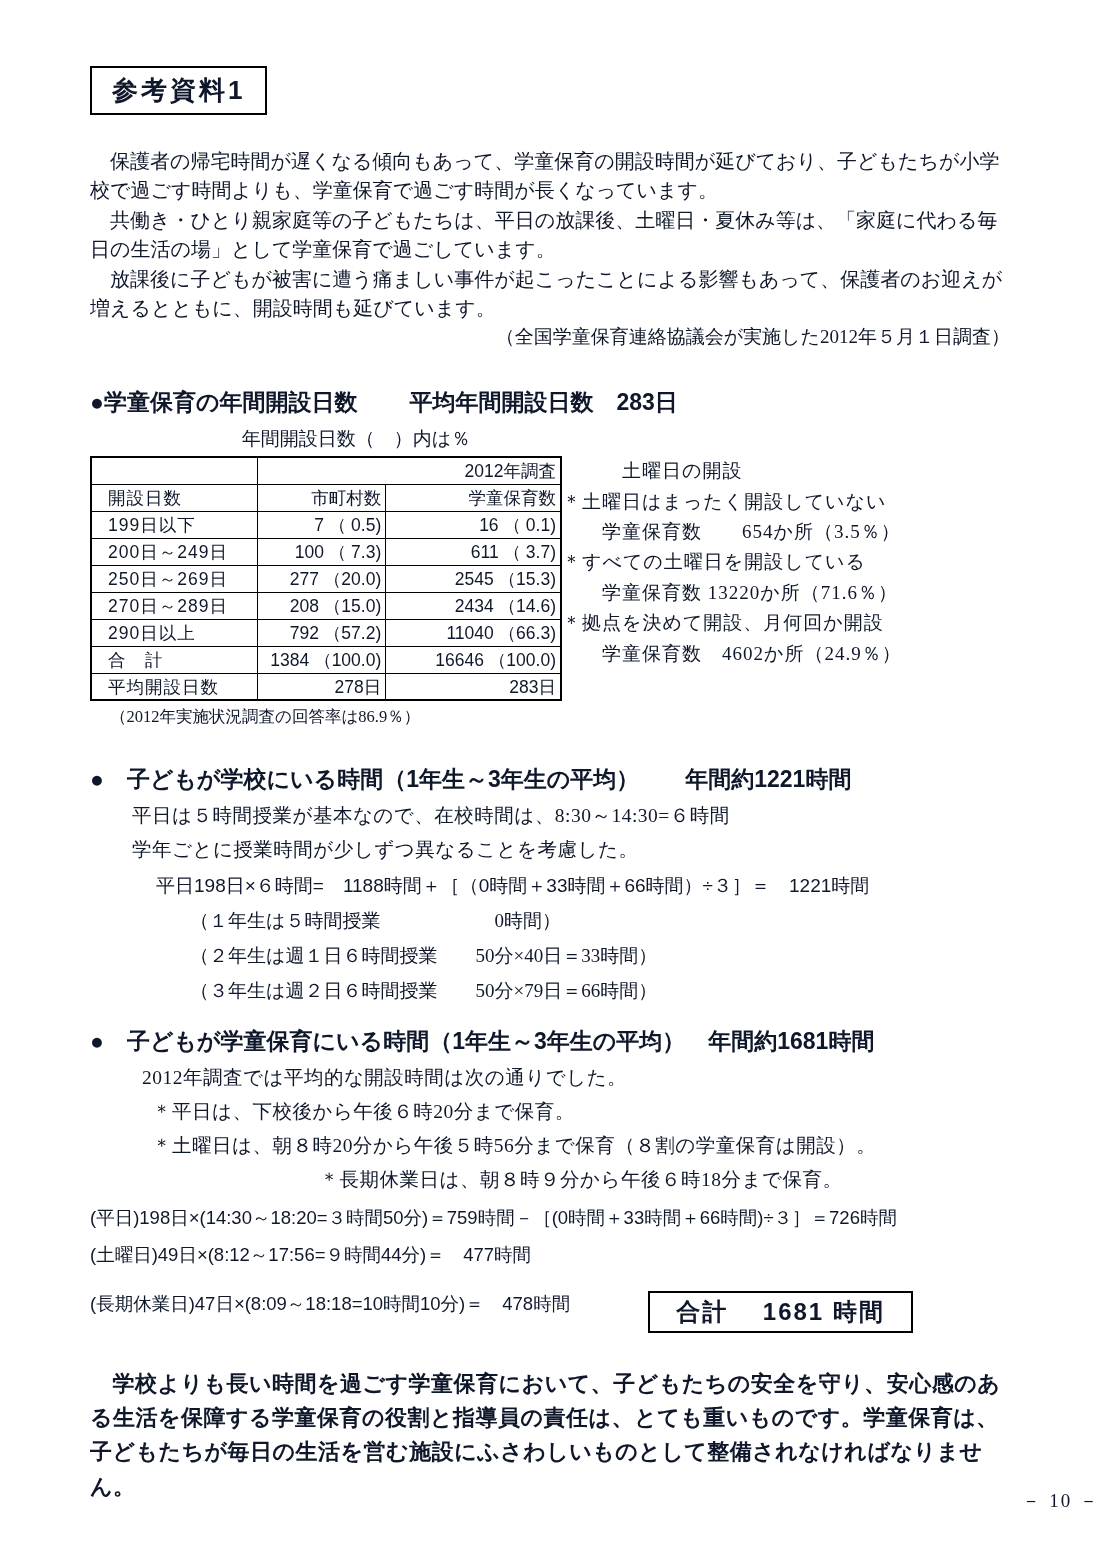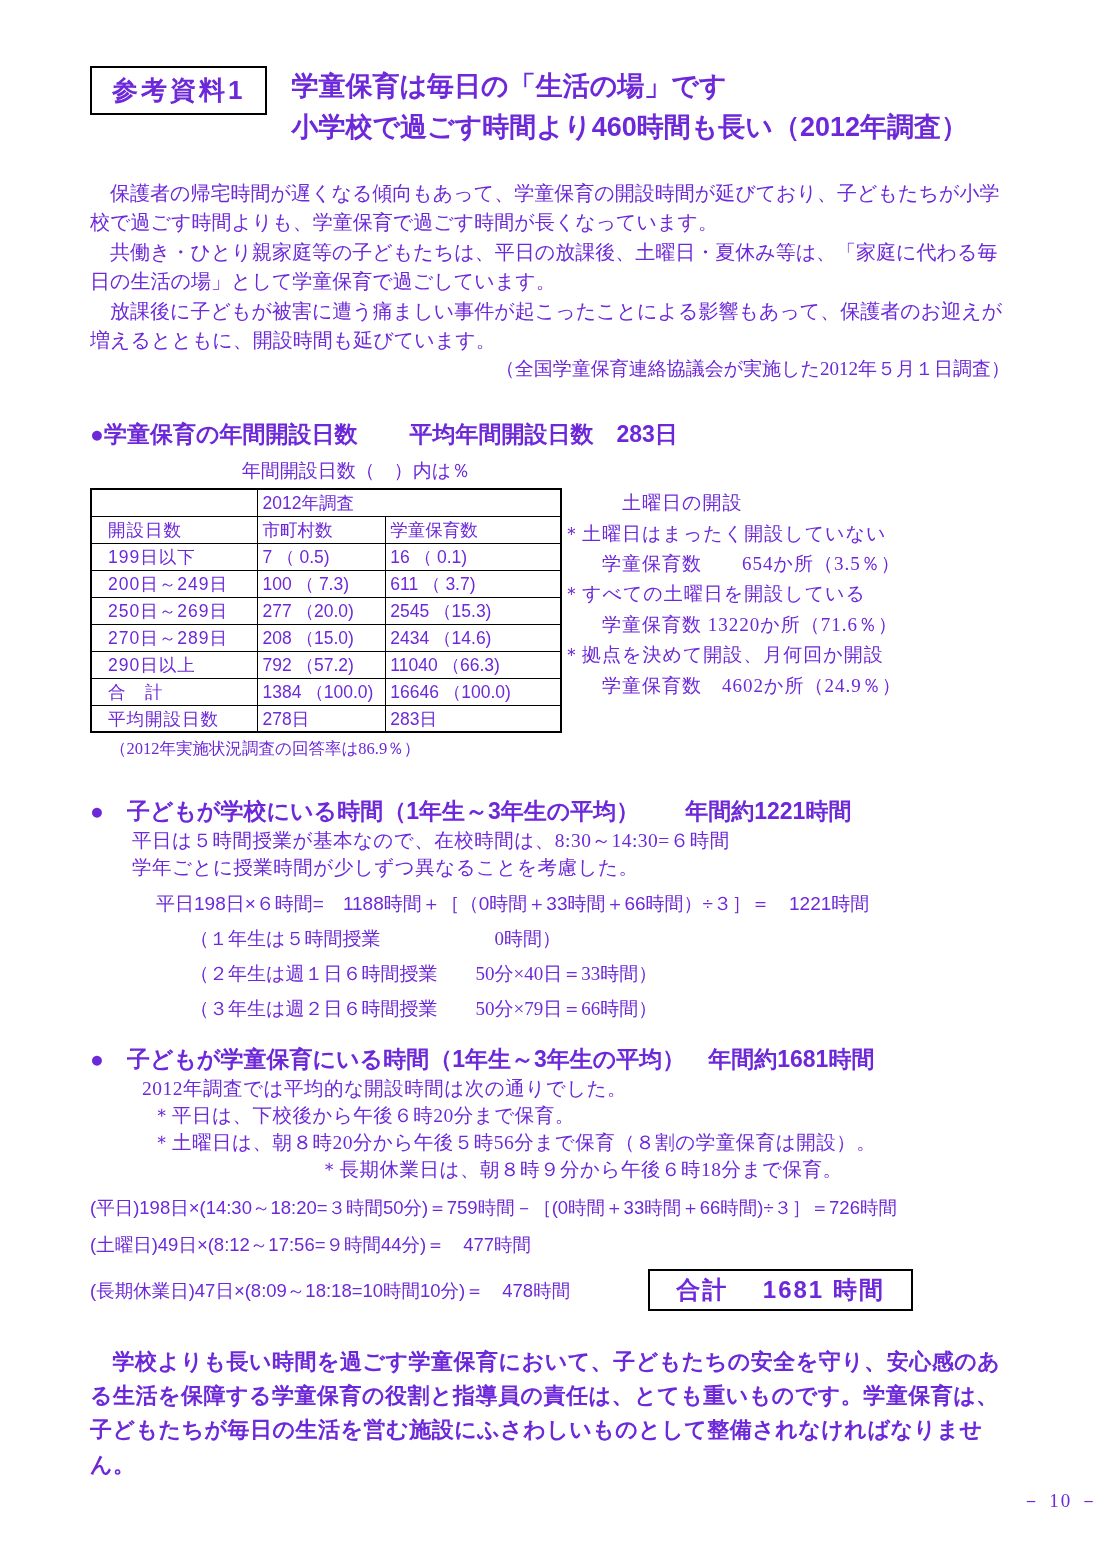--- a/index.html
+++ b/index.html
@@ -1,18 +1,18 @@
 <!DOCTYPE html>
 <html><head>
 <meta charset="utf-8">
 <style>
   * { margin:0; padding:0; box-sizing:border-box; }
   html,body { background:#e8e8e8; }
   .page {
-    width:1100px; height:1556px; background:#fff; color:#6d28d9;
+    width:1100px; height:1556px; background:#fff; color:#0f172a;
     position:relative; margin:0 auto;
     padding:66px 90px 0 90px;
     font-family:"Liberation Serif","DejaVu Serif",serif;
     overflow:hidden;
   }
 
   
   .title-row { display:flex; align-items:flex-start; }
   .badge {
     border:2px solid #000; font-weight:bold; font-size:26px;
@@ -38,43 +38,43 @@
     font-size:19px; margin-top:8px; padding-left:62px; width:470px;
     display:flex; justify-content:center;
   }
   .columns { display:flex; margin-top:4px; }
   .tcol { width:472px; flex:none; }
   table.days {
     border-collapse:collapse; width:472px;
     font-family:"Liberation Sans","DejaVu Sans",sans-serif;
     font-size:17.5px; border:2px solid #000;
   }
-  table.days td { border:1px solid #000; height:27px; text-align:left; padding:0 4px; }
+  table.days td { border:1px solid #000; height:27px; text-align:right; padding:0 4px; }
   table.days td.lbl { text-align:left; padding-left:16px; width:162px; letter-spacing:1px; }
   table.days td.c1 { width:124px; }
   table.days td.c2 { width:170px; }
   .table-footnote { font-size:16.5px; margin-top:5px; padding-left:20px; }
 
   
   .satcol { flex:1; font-size:19px; line-height:1.6; letter-spacing:1px; }
   .sat-title { padding-left:60px; }
   .sat-value { padding-left:40px; }
 
   
-  .body-line { font-size:19.5px; padding-left:42px; letter-spacing:0.5px; }
+  .body-line { font-size:19.5px; margin-top:7px; padding-left:42px; letter-spacing:0.5px; }
   .formula-main {
     font-family:"Liberation Sans","DejaVu Sans",sans-serif;
     font-size:19px; margin-top:10px; padding-left:66px; white-space:nowrap;
   }
   .formula-sub { font-size:19px; margin-top:9px; padding-left:100px; }
   .calc-line {
     font-family:"Liberation Sans","DejaVu Sans",sans-serif;
     font-size:18.5px; margin-top:12px; padding-left:0; white-space:nowrap;
   }
-  .calc-row { display:flex; align-items:center; margin-top:12px; }
+  .calc-row { display:flex; margin-top:24px; }
   .calc-row .calc-line { margin-top:0; }
   .total-box {
     font-family:"Liberation Sans","DejaVu Sans",sans-serif;
     font-weight:bold; font-size:24px; border:2px solid #000;
     padding:3px 26px; margin-left:78px; white-space:nowrap; letter-spacing:2px;
   }
 
   
   .conclusion {
     margin-top:34px; font-family:"Liberation Sans","DejaVu Sans",sans-serif;
@@ -86,24 +86,20 @@
     text-align:right; font-size:19px; letter-spacing:2px;
   }
 </style>
 </head>
 <body>
 
 <div class="page">
 
   <div class="title-row">
     <div class="badge">参考資料1</div>
-    <div class="titles">
-      <div>学童保育は毎日の「生活の場」です</div>
-      <div>小学校で過ごす時間より460時間も長い（2012年調査）</div>
-    </div>
   </div>
 
   <div class="intro">
     <p>　保護者の帰宅時間が遅くなる傾向もあって、学童保育の開設時間が延びており、子どもたちが小学校で過ごす時間よりも、学童保育で過ごす時間が長くなっています。</p>
     <p>　共働き・ひとり親家庭等の子どもたちは、平日の放課後、土曜日・夏休み等は、「家庭に代わる毎日の生活の場」として学童保育で過ごしています。</p>
     <p>　放課後に子どもが被害に遭う痛ましい事件が起こったことによる影響もあって、保護者のお迎えが増えるとともに、開設時間も延びています。</p>
     <p class="source-line">（全国学童保育連絡協議会が実施した2012年５月１日調査）</p>
   </div>
 
   <div class="sec-heading">

